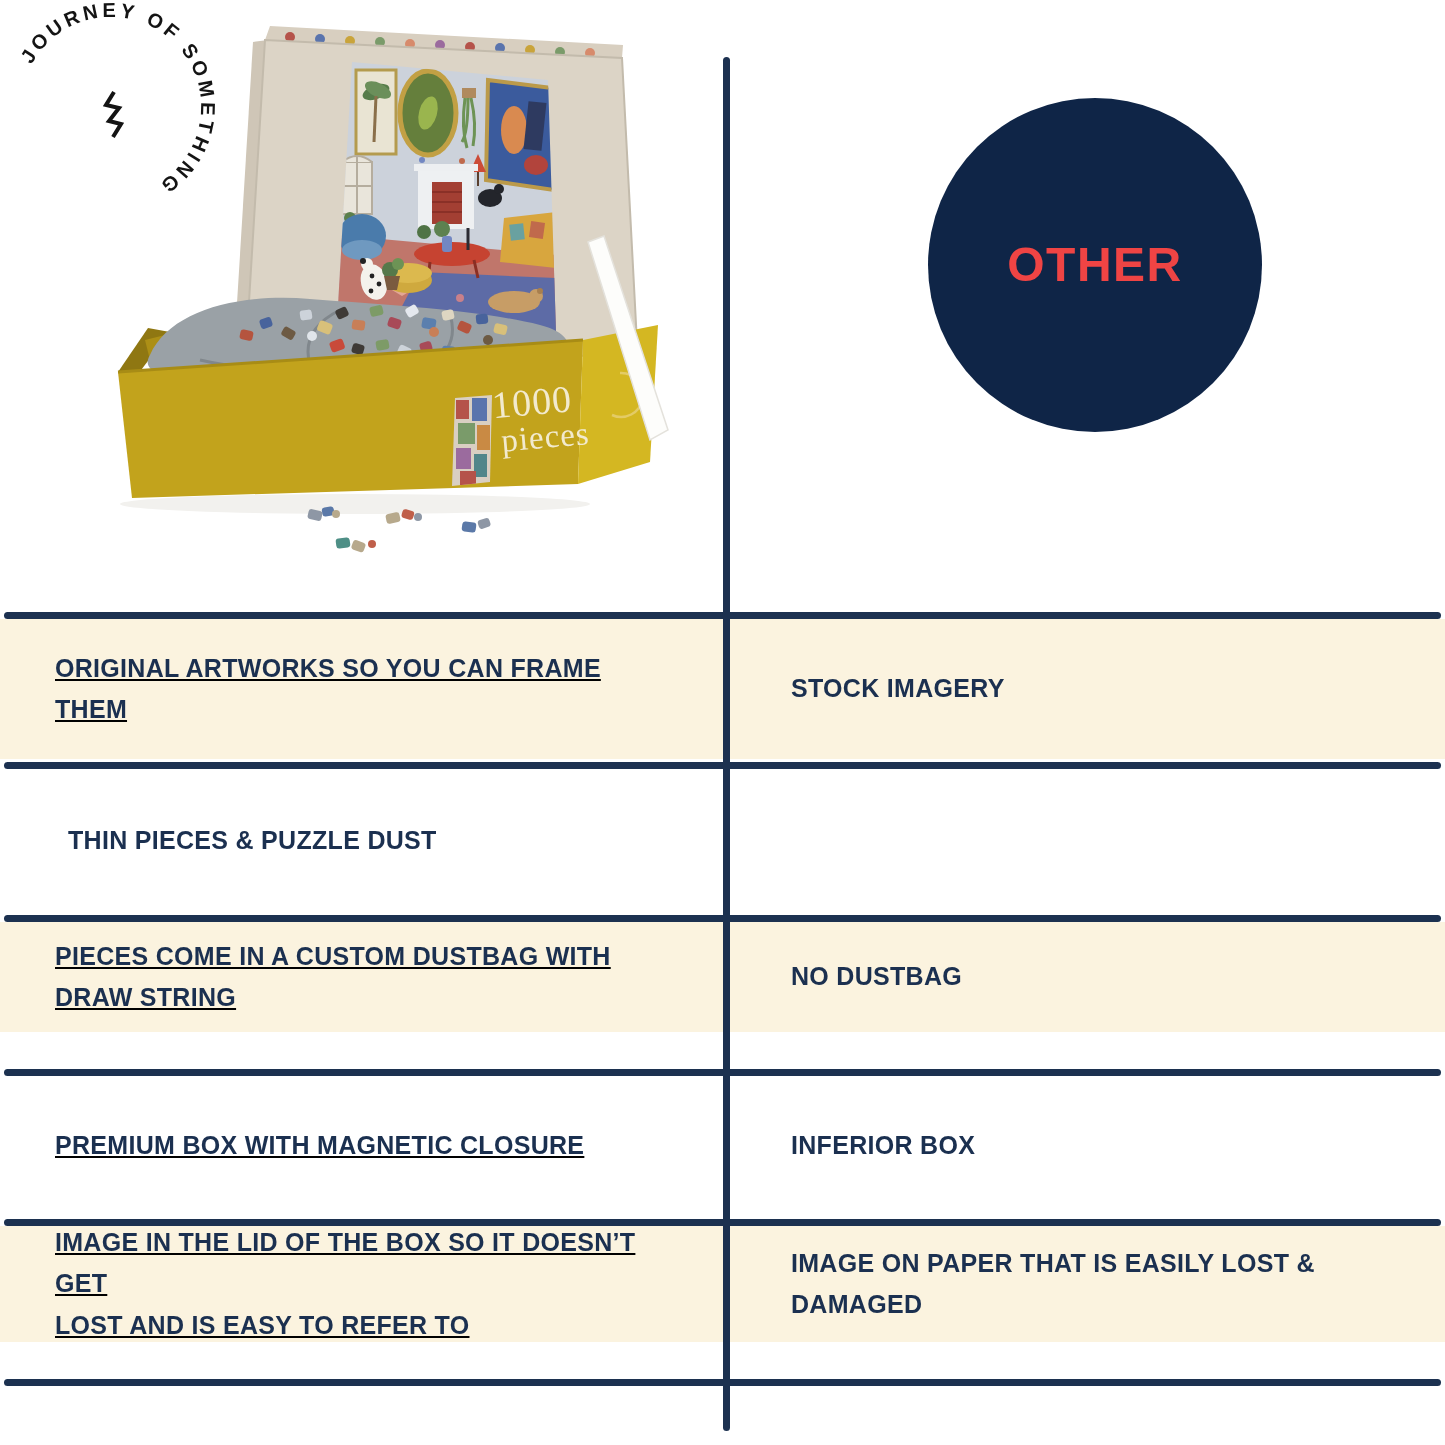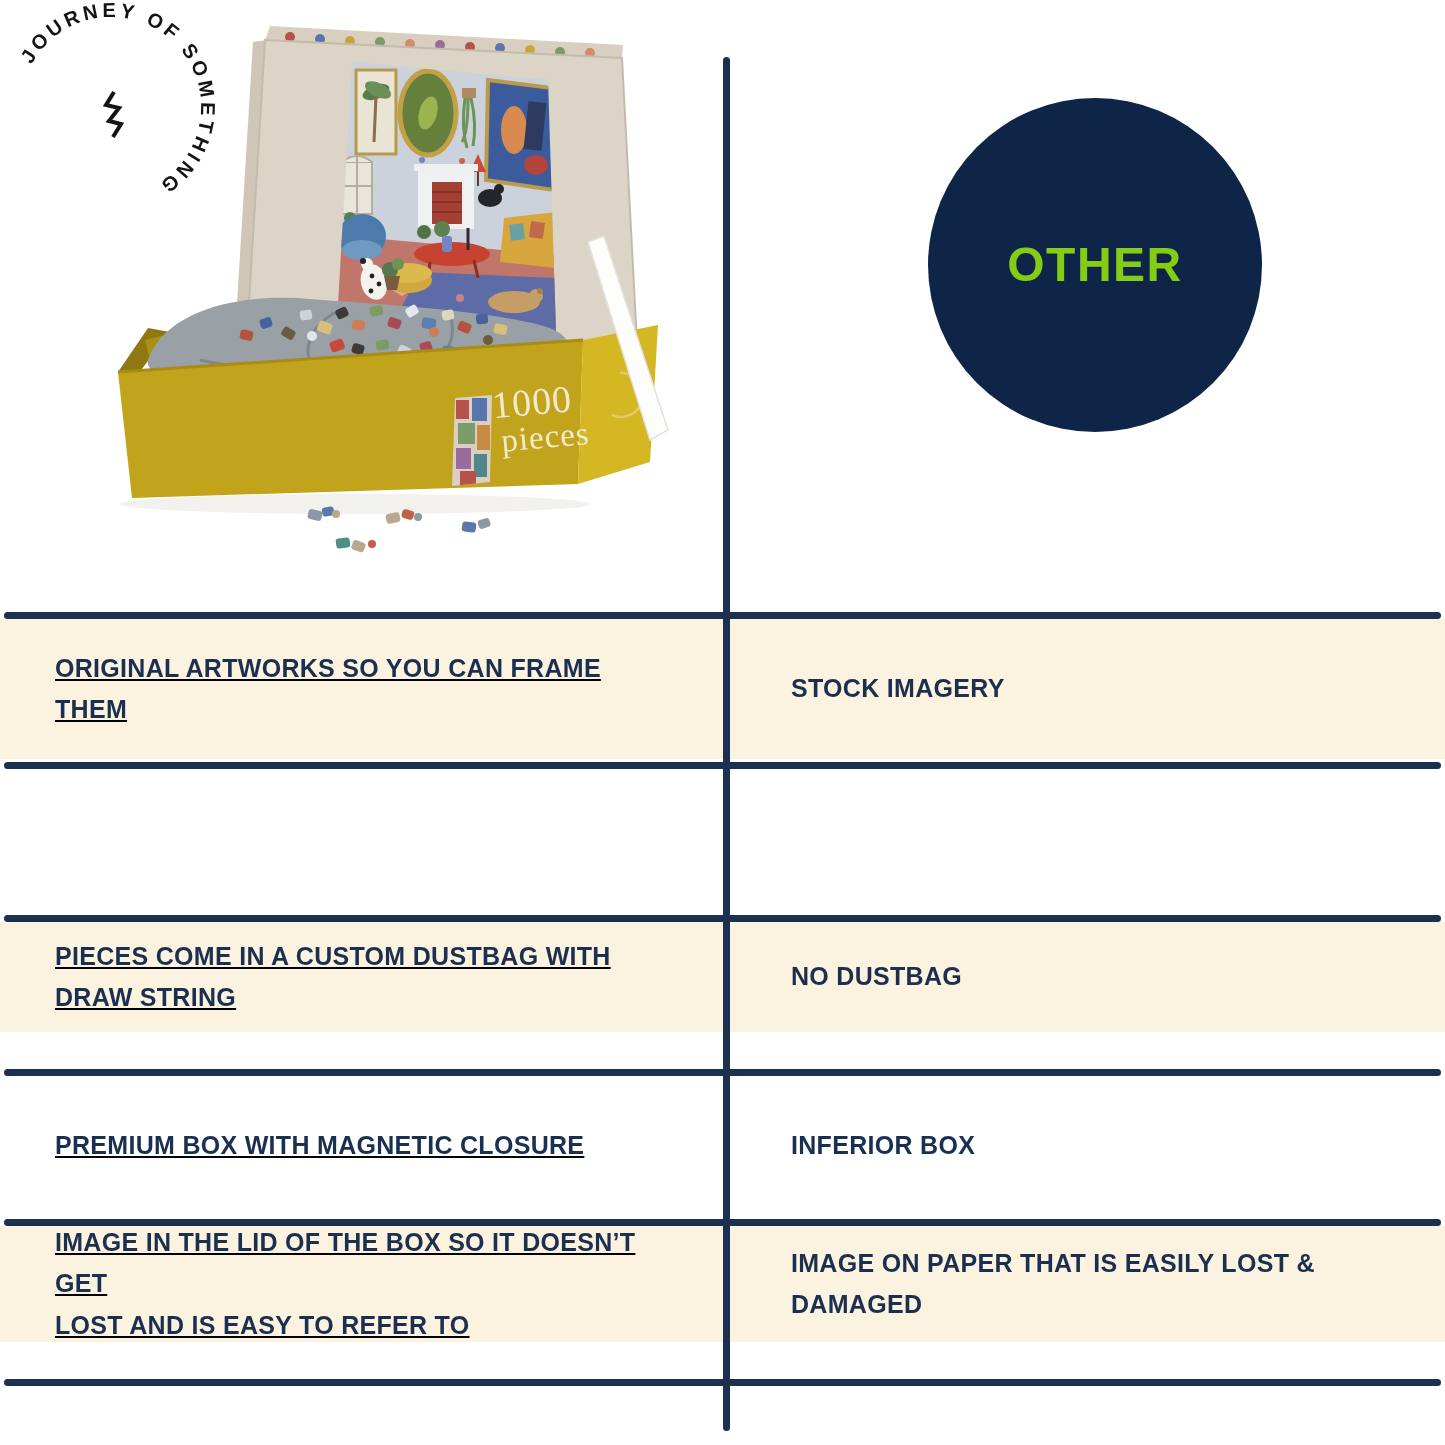--- a/index.html
+++ b/index.html
@@ -12,21 +12,21 @@
   .row{position:absolute;left:0;width:1445px;display:flex;}
   .row.cream{background:#FBF3DF;}
   .cell-ours{box-sizing:border-box;width:723px;padding:0 64px 0 55px;display:flex;align-items:center;text-decoration:underline;}
   .cell-theirs{box-sizing:border-box;flex:1;padding:0 12px 0 68px;display:flex;align-items:center;}
   .cell-text{font-weight:bold;font-size:25px;color:#1B3050;letter-spacing:0.3px;line-height:1.66;
              white-space:pre-line;}
 
   
   .badge{position:absolute;left:928px;top:98px;width:334px;height:334px;border-radius:50%;
          background:#0F2547;display:flex;flex-direction:column;align-items:center;justify-content:center;
-         color:#84cc16;font-weight:bold;font-size:48px;letter-spacing:1.5px;line-height:1.17;text-align:center;}
+         color:#ef4444;font-weight:bold;font-size:48px;letter-spacing:1.5px;line-height:1.17;text-align:center;}
 
   
   .logo-svg{position:absolute;left:6px;top:0;}
   .product-svg{position:absolute;left:90px;top:10px;}
 </style>
 </head>
 <body>
 
 <div class="canvas">
 
@@ -229,20 +229,23 @@
     <div class="row cream" style="top:619px;height:140px;">
       <div class="cell-ours">
         <span class="cell-text">ORIGINAL ARTWORKS SO YOU CAN FRAME THEM</span>
       </div>
       <div class="cell-theirs">
         <span class="cell-text">STOCK IMAGERY</span>
       </div>
     </div>
 
     <div class="row" style="top:769px;height:143px;">
+      <div class="cell-theirs">
+        <span class="cell-text">THIN PIECES &amp; PUZZLE DUST</span>
+      </div>
     </div>
 
     <div class="row cream" style="top:922px;height:110px;">
       <div class="cell-ours">
         <span class="cell-text">PIECES COME IN A CUSTOM DUSTBAG WITH
 DRAW STRING</span>
       </div>
       <div class="cell-theirs">
         <span class="cell-text">NO DUSTBAG</span>
       </div>

